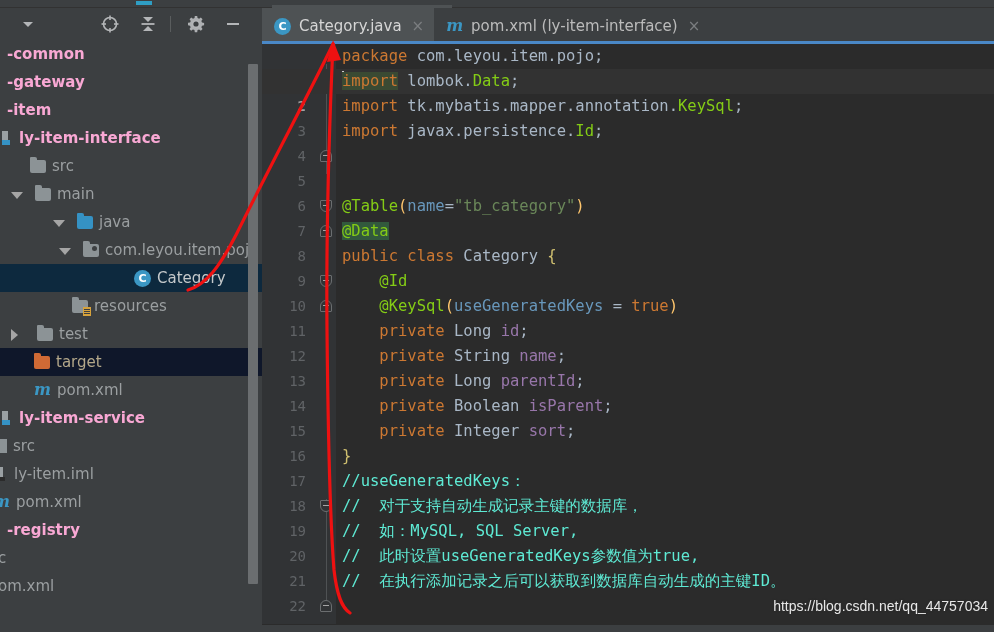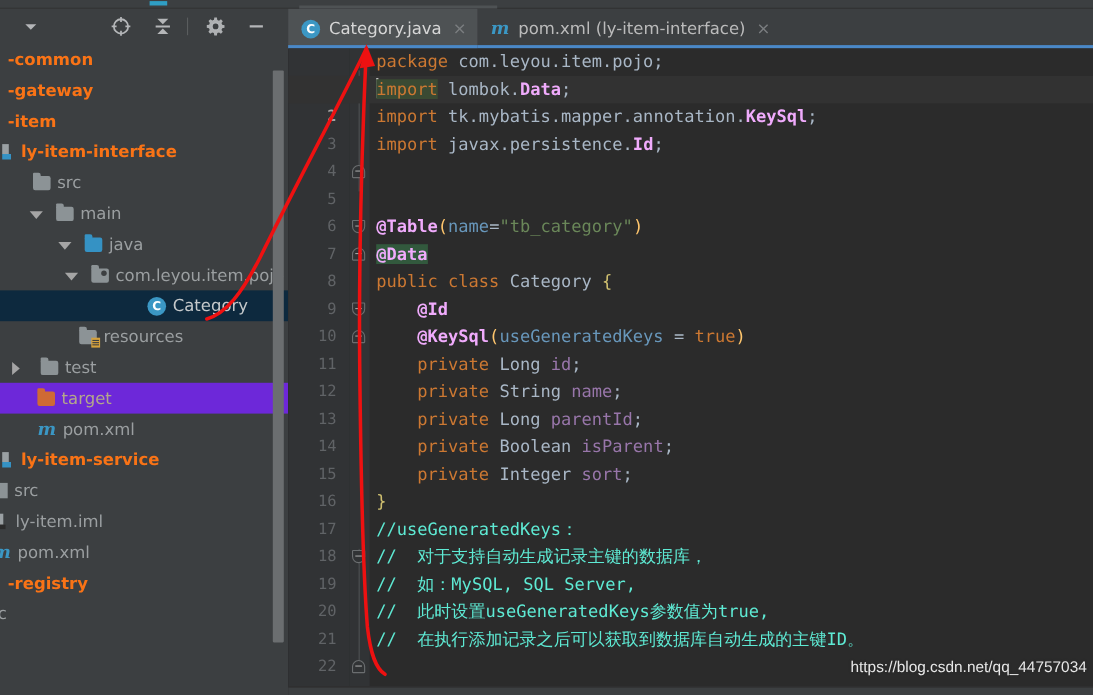--- a/index.html
+++ b/index.html
@@ -54,39 +54,39 @@
   .trow {
     position: relative;
     height: 28px;
     display: flex; align-items: center;
     white-space: nowrap;
     font-size: 15px;
     color: #a9b7c6;
     padding-right: 4px;
   }
   .trow.selected { background: #0d293e; }
-  .trow.selected-file { background: #6d28d9; }
+  .trow.selected-file { background: #0f172a; }
   .trow .tw-arrow {
     width: 13px; height: 13px; flex: 0 0 13px;
     margin-right: 3px;
     position: relative;
   }
   .tw-arrow.down::before {
     content: ""; position: absolute; left: 1px; top: 4px;
     border-left: 6px solid transparent; border-right: 6px solid transparent;
     border-top: 7px solid #a5a5a5;
   }
   .tw-arrow.right::before {
     content: ""; position: absolute; left: 3px; top: 1px;
     border-top: 6px solid transparent; border-bottom: 6px solid transparent;
     border-left: 7px solid #a5a5a5;
   }
   .ticon { flex: 0 0 auto; margin-right: 6px; display: flex; align-items: center; }
   .tlabel { line-height: 1; }
-  .tlabel.bold { font-weight: bold; color: #f97316; }
+  .tlabel.bold { font-weight: bold; color: #f9a8d4; }
   .tlabel.dim { color: #9b9fa1; }
   .tlabel.tgt  { color: #b4a88a; }
 
   
   .folder {
     width: 16px; height: 13px; position: relative;
     background: #8c9396; border-radius: 1px 2px 2px 2px;
   }
   .folder::before {
     content: ""; position: absolute; left: 0; top: -3px;
@@ -230,21 +230,21 @@
   .fold-marker .dash {
     position: absolute; left: 3px; top: 5px; width: 6px; height: 1px; background: #a5a5a5;
   }
   .fold-marker.down .box { border-radius: 1px 1px 6px 6px; }
   .fold-marker.up   .box { border-radius: 6px 6px 1px 1px; }
 
   
   .kw   { color: #cc7832; }
   .pl   { color: #a9b7c6; }
   .str  { color: #6a8759; }
-  .ann  { color: #f0abfc; font-weight: bold; }
+  .ann  { color: #84cc16; }
   .fld  { color: #9876aa; }
   .cmt  { color: #5eead4; }
   .num  { color: #6897bb; }
   .yel  { color: #ffc66d; }
   .braceY { color: #d0c070; }
   .hl-green { background: #32593d; }
   .hl-match { background: #3a4a33; }
 
   .caret {
     display: inline-block; width: 2px; height: 18px;
@@ -349,21 +349,21 @@
       </div>
 
       <div class="trow" style="padding-left:14px">
         <span class="tw-arrow"></span>
         <span class="ticon">
             <span class="folder"></span>
           </span>
         <span class="tlabel dim">src</span>
       </div>
 
-      <div class="trow" style="padding-left:26px">
+      <div class="trow" style="padding-left:10px">
         <span class="tw-arrow down"></span>
         <span class="ticon" style="margin-left:9px">
             <span class="folder"></span>
           </span>
         <span class="tlabel dim">main</span>
       </div>
 
       <div class="trow" style="padding-left:52px">
         <span class="tw-arrow down"></span>
         <span class="ticon" style="margin-left:9px">
@@ -457,20 +457,23 @@
             <span class="modglyph"></span>
           </span>
         <span class="tlabel bold">-registry</span>
       </div>
 
       <div class="trow" style="padding-left:0">
         <span class="tlabel dim" style="margin-left:-2px">c</span>
       </div>
 
 
+      <div class="trow" style="padding-left:0">
+        <span class="tlabel dim" style="margin-left:-2px">om.xml</span>
+      </div>
     </div>
 
     <div class="sb-track">
       <div class="sb-thumb"></div>
     </div>
   </div>
 
   <div class="editor">
 
     <div class="tabbar">

